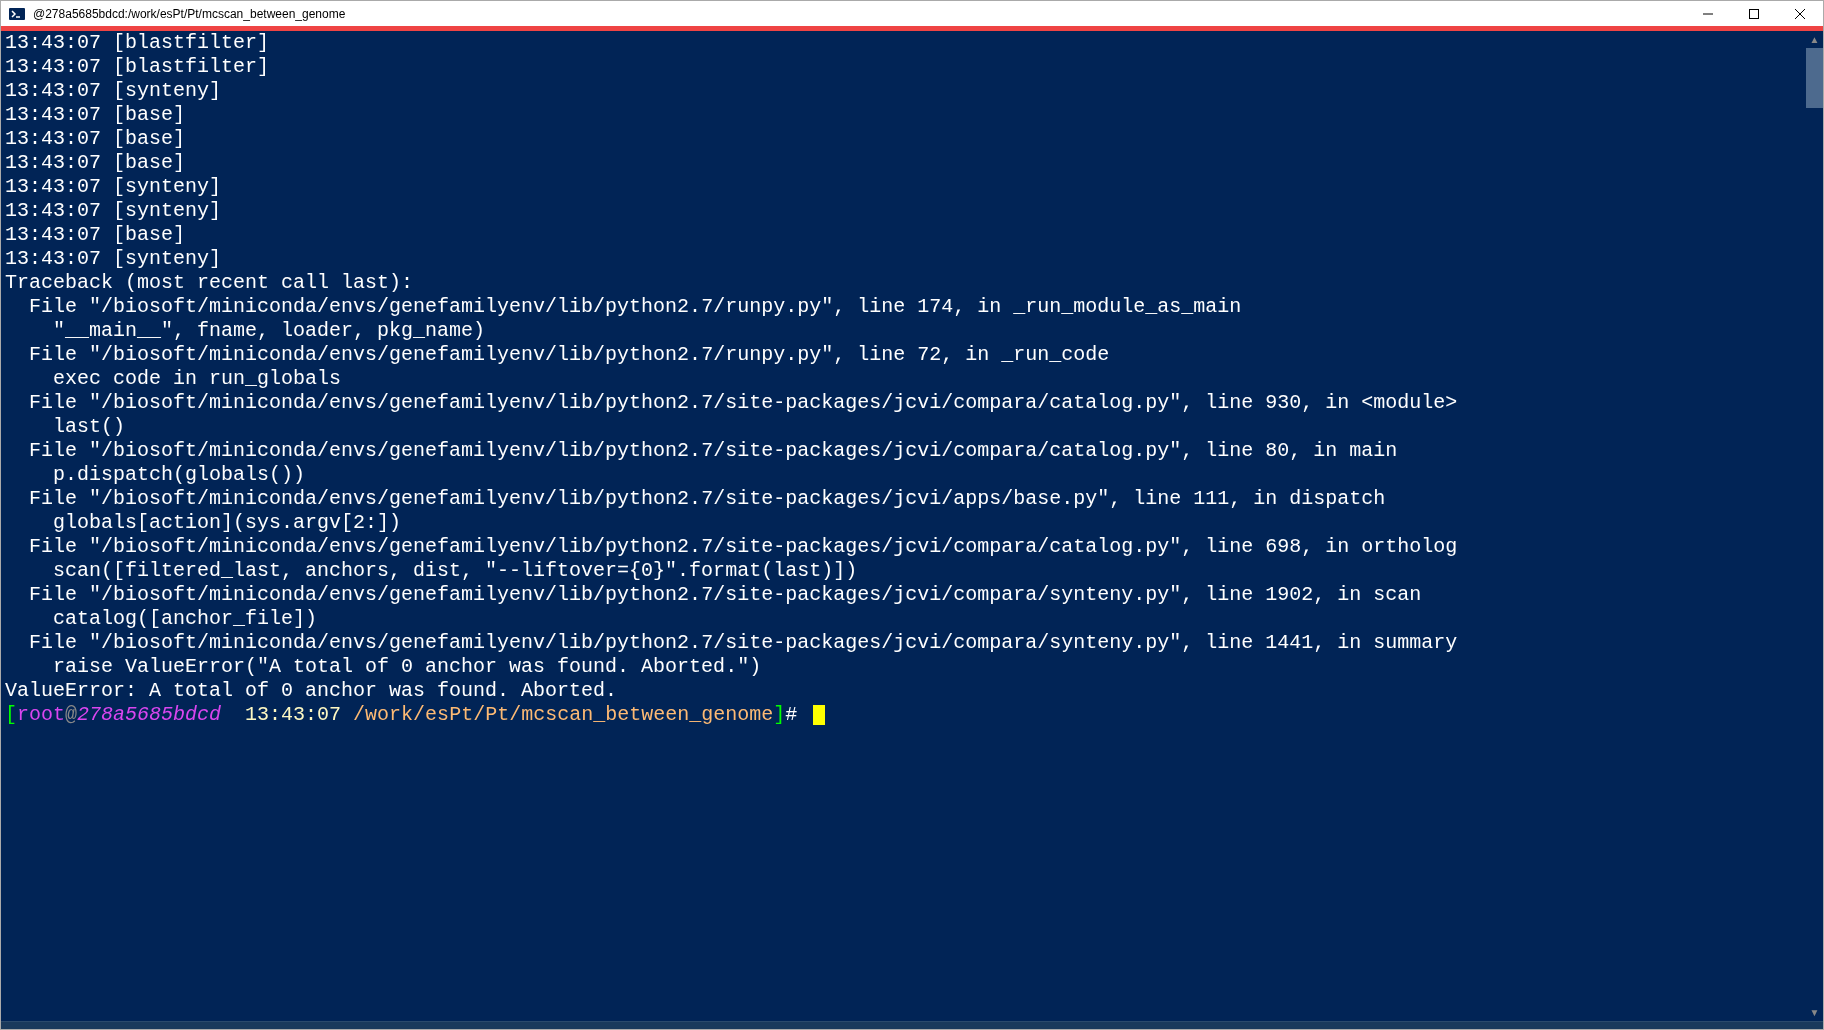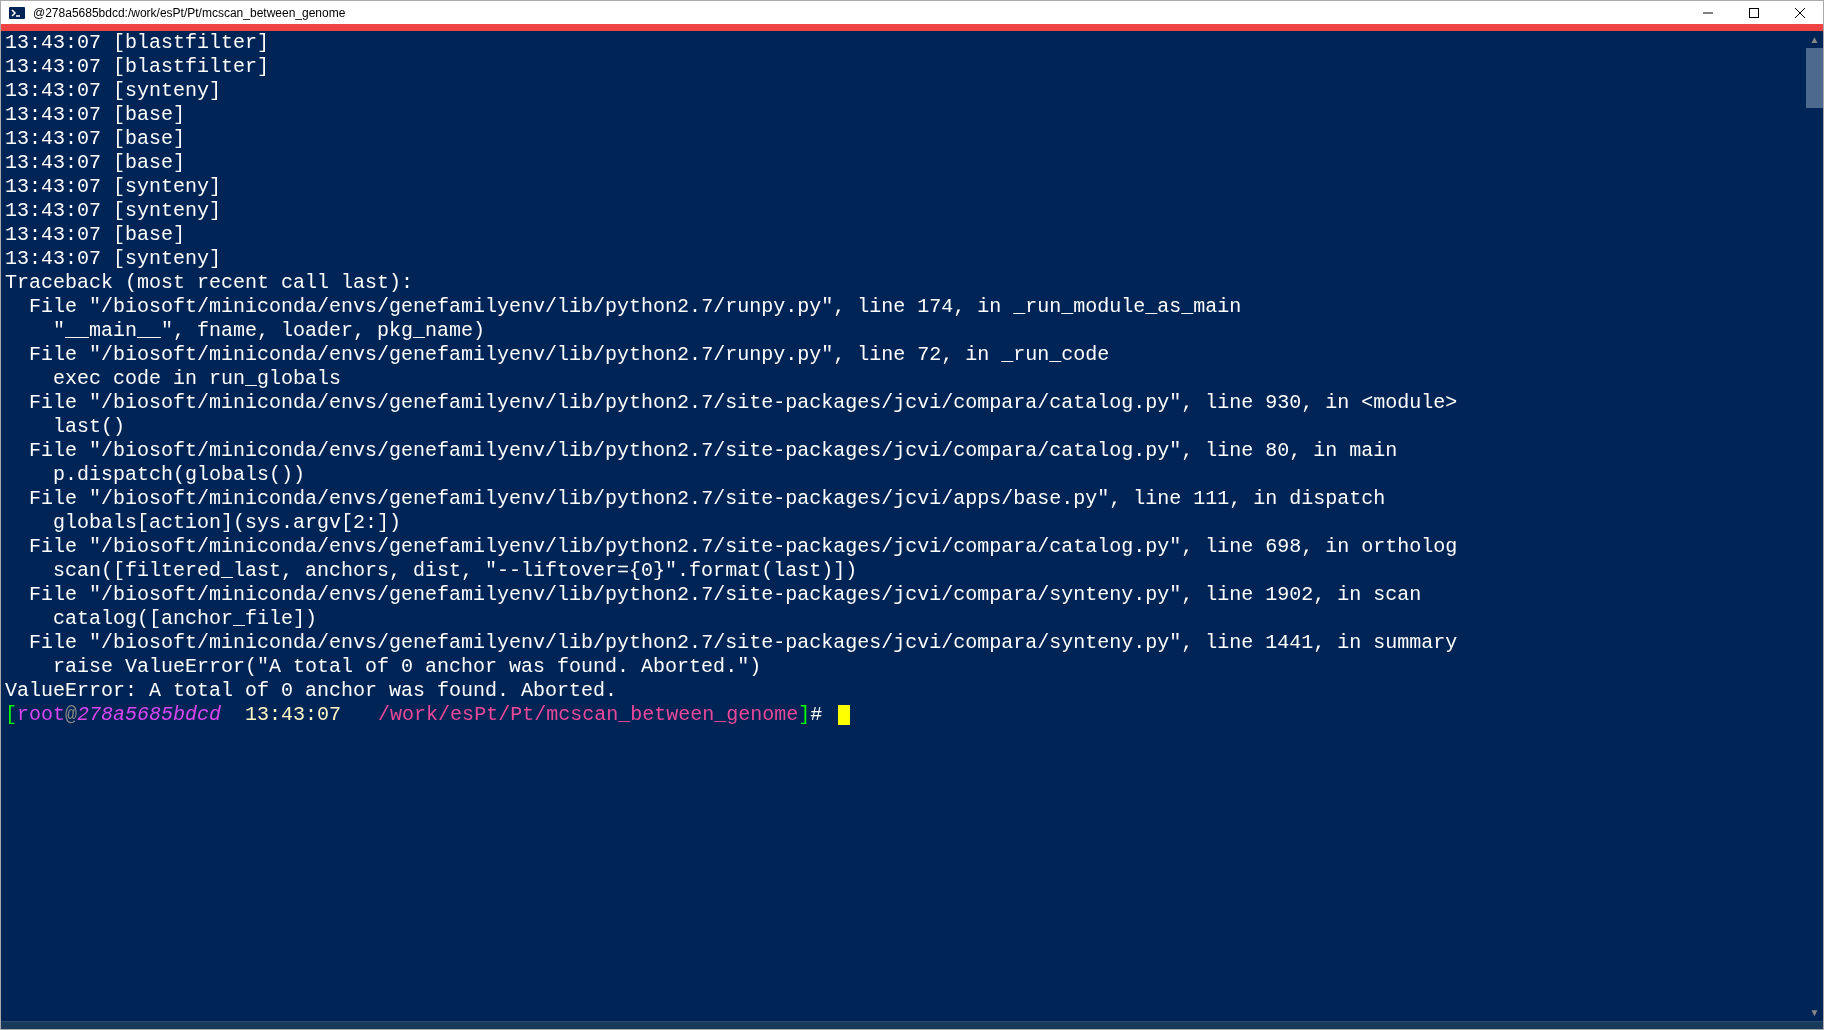--- a/index.html
+++ b/index.html
@@ -20,21 +20,21 @@
       display: flex;
       flex-direction: column;
       border: 1px solid #aaa;
     }
     .titlebar {
       height: 30px;
       background: #ffffff;
       display: flex;
       align-items: center;
       padding: 0 0 0 8px;
-      border-bottom: 7px solid #ef4444;
+      border-bottom: 5px solid #ef4444;
     }
     .titlebar-icon {
       width: 16px;
       height: 16px;
       margin-right: 8px;
       display: flex;
       align-items: center;
       justify-content: center;
     }
     .titlebar-title {
@@ -104,21 +104,21 @@
       justify-content: center;
       color: #888;
       font-size: 10px;
     }
     .scrollbar-arrow.up { top: 0; }
     .scrollbar-arrow.down { bottom: 0; }
     .prompt-user { color: #d946ef; }
     .prompt-at { color: #888888; }
     .prompt-host { color: #d946ef; font-style: italic; }
     .prompt-time { color: #fef9c3; }
-    .prompt-path { color: #ec4899; margin-left: 25px; }
+    .prompt-path { color: #fdba74; }
     .prompt-bracket { color: #00ff00; }
     .cursor {
       display: inline-block;
       width: 12px;
       height: 20px;
       background: #ffff00;
       vertical-align: middle;
       margin-left: 4px;
     }
     .taskbar {

